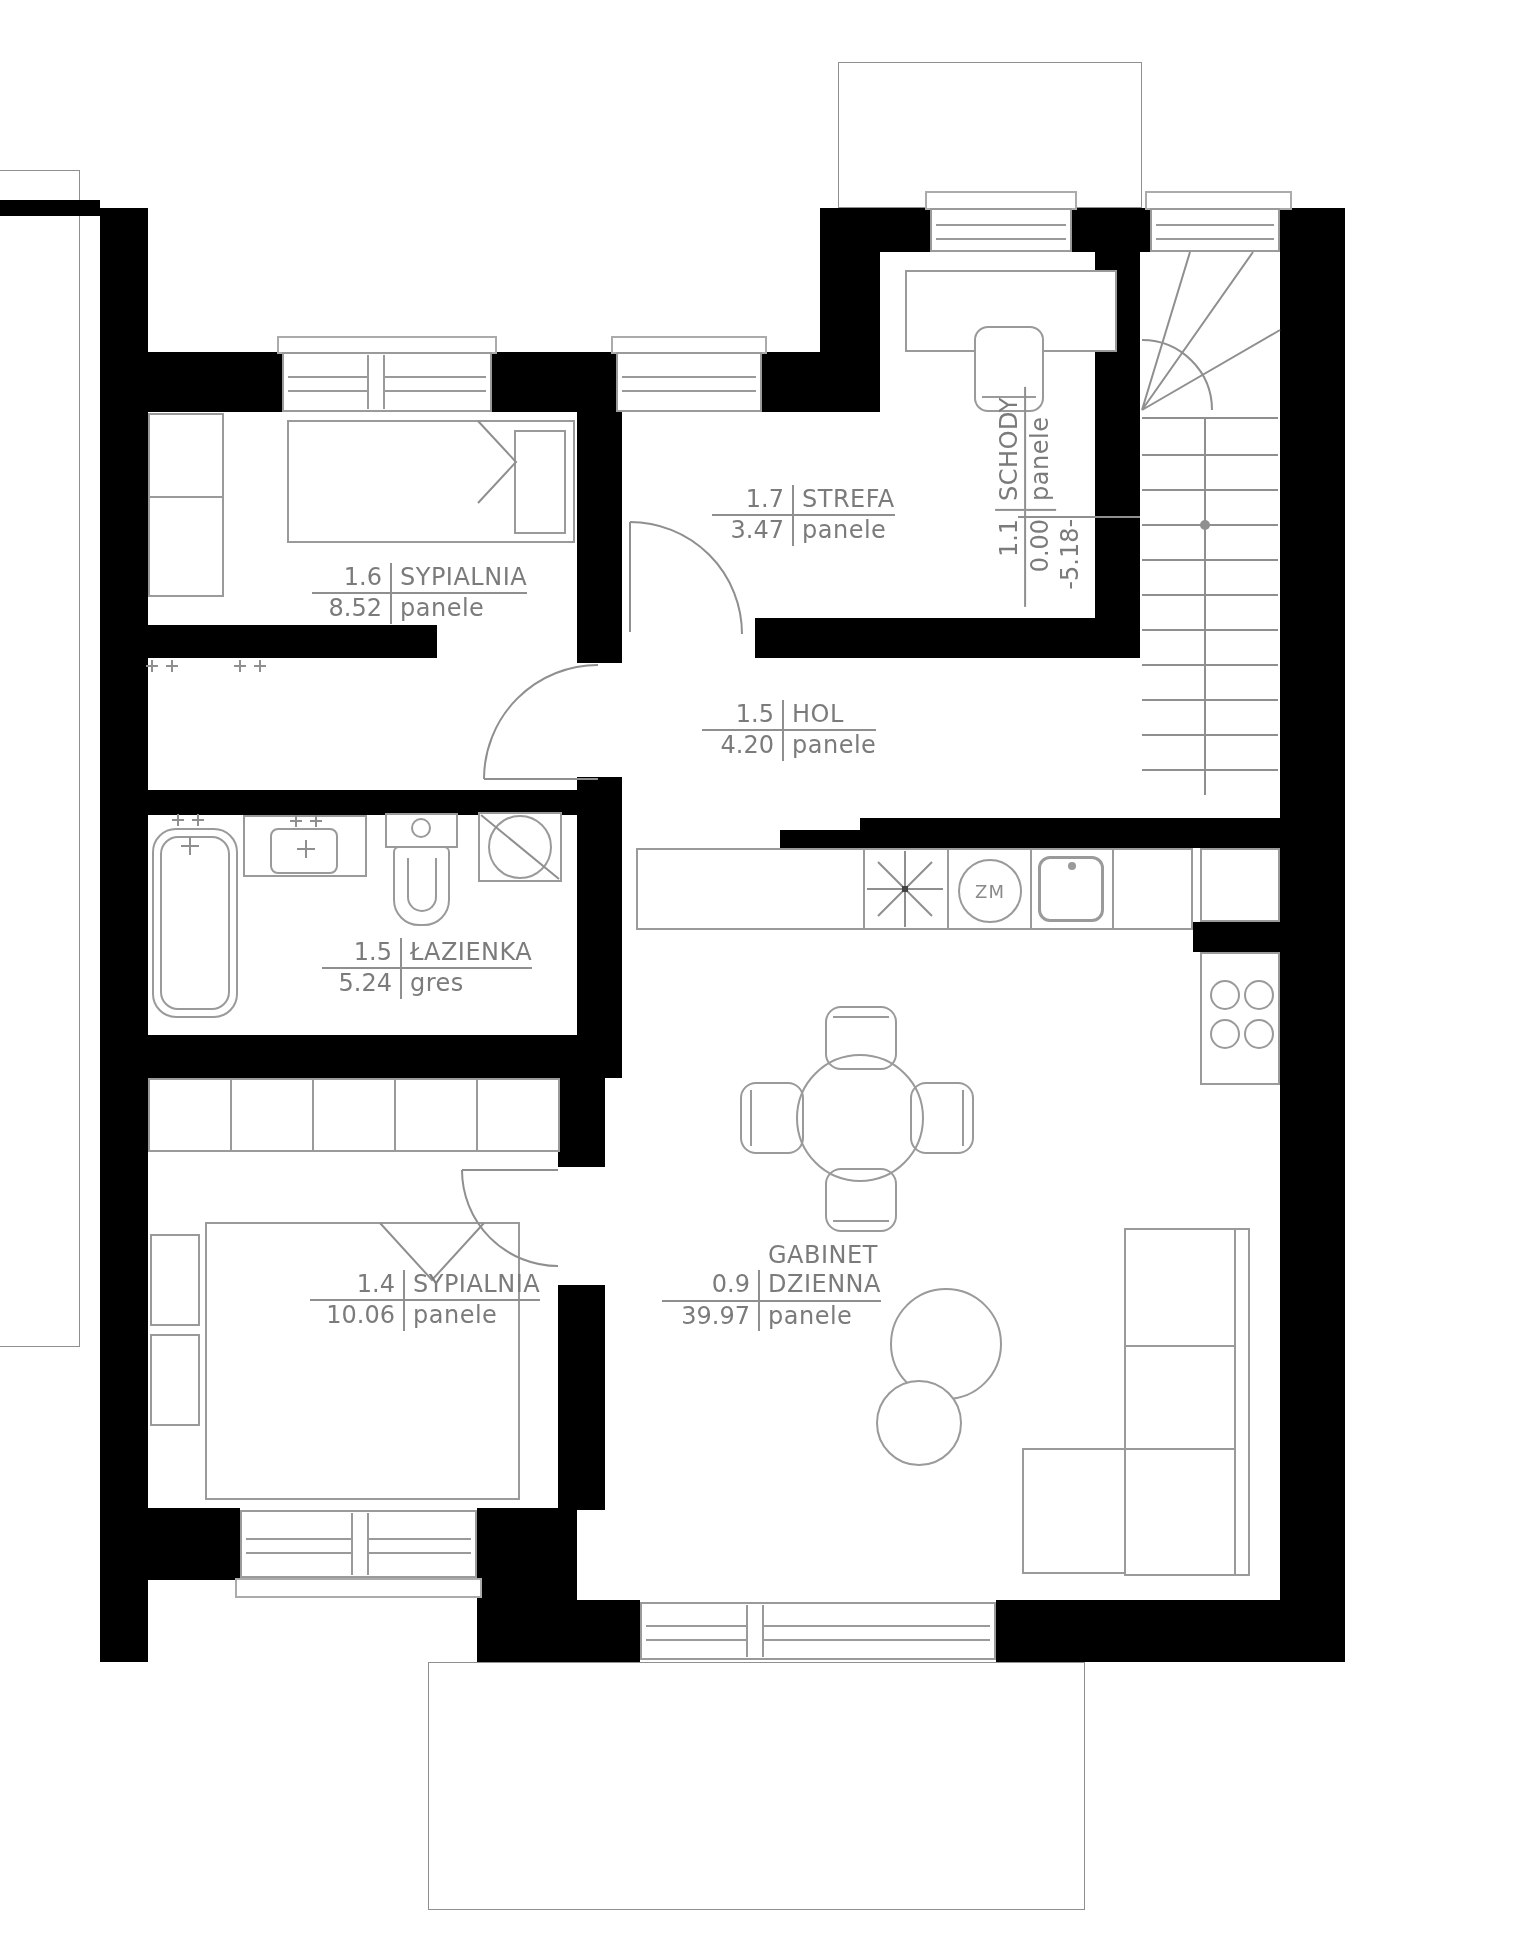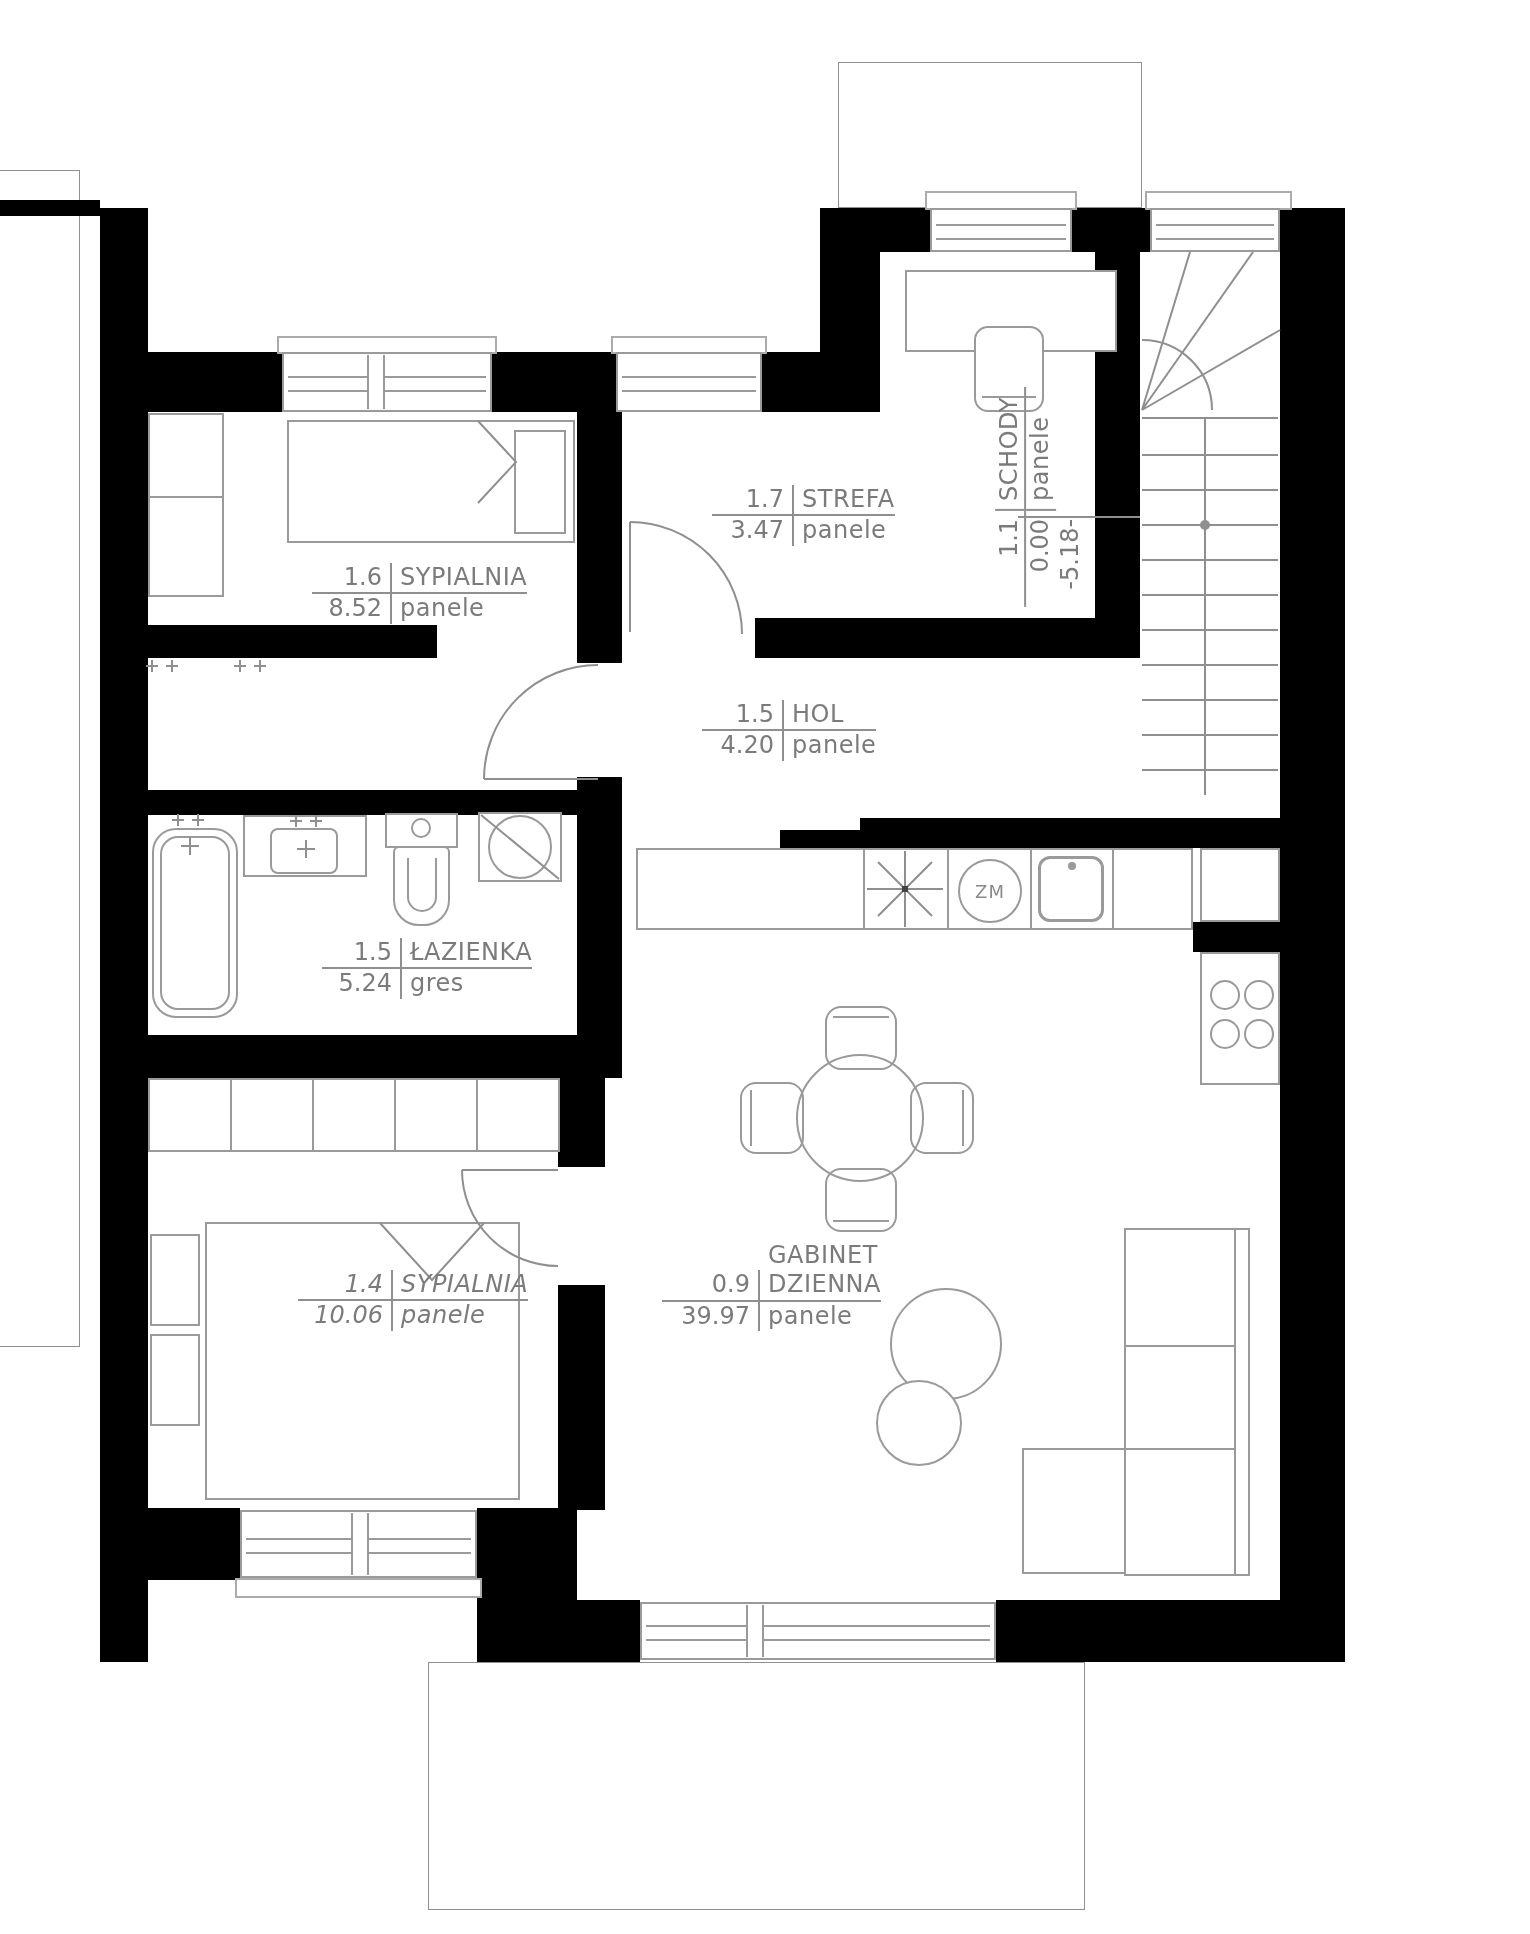--- a/index.html
+++ b/index.html
@@ -247,21 +247,21 @@
     <div class="rl-row rl-rule">
       <span class="rl-num">1.5</span>
       <span class="rl-name">ŁAZIENKA</span>
     </div>
     <div class="rl-row">
       <span class="rl-num">5.24</span>
       <span class="rl-name">gres</span>
     </div>
   </div>
 
-  <div class="rlabel" style="left:298px;top:1270px;font-style:italic;--nw:85px;">
+  <div class="rlabel" style="left:310px;top:1270px;--nw:85px;">
     <div class="rl-row rl-rule">
       <span class="rl-num">1.4</span>
       <span class="rl-name">SYPIALNIA</span>
     </div>
     <div class="rl-row">
       <span class="rl-num">10.06</span>
       <span class="rl-name">panele</span>
     </div>
   </div>
 

